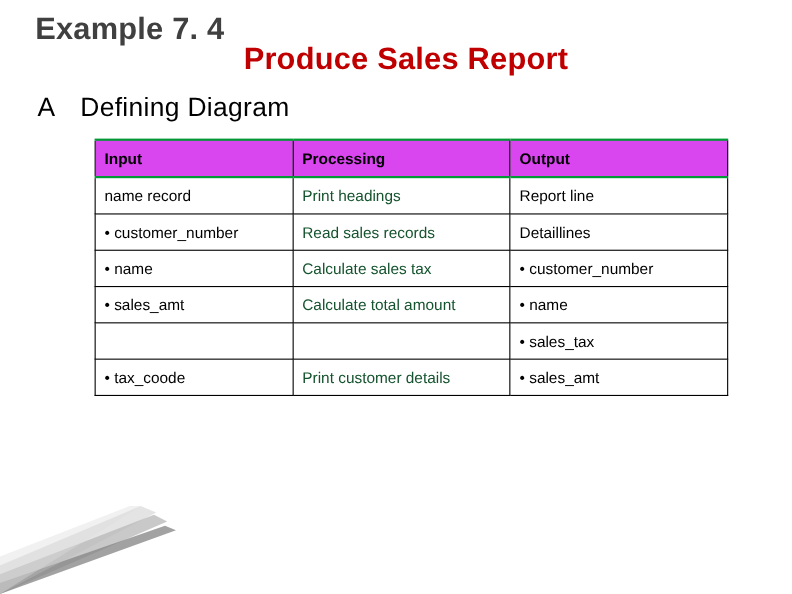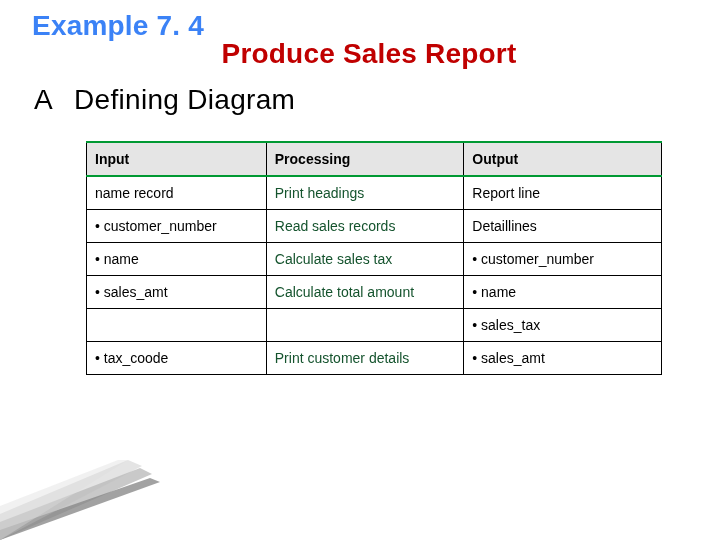--- a/index.html
+++ b/index.html
@@ -1,24 +1,24 @@
 <!DOCTYPE html>
 <html><head>
 <meta charset="utf-8">
 <style>
   html,body{margin:0;padding:0;width:720px;height:540px;background:#fff;font-family:"Segoe UI",Tahoma,sans-serif;color:#000;}
   .slide{position:relative;width:720px;height:540px;box-sizing:border-box;padding:8px 28px 0 28px;}
-  .title-line1{font-size:28px;font-weight:700;color:#3b82f6;margin:2px 0 0 4px;letter-spacing:0.2px;}
+  .title-line1{font-size:28px;font-weight:700;color:#404040;margin:2px 0 0 4px;letter-spacing:0.2px;}
   .title-line2{font-size:28px;font-weight:700;color:#c00000;margin:-4px 0 0 18px;letter-spacing:0.2px;text-align:center;}
-  .section-row{margin:14px 0 25px 6px;font-size:28px;letter-spacing:0.3px;}
+  .section-row{margin:14px 0 14px 6px;font-size:24px;letter-spacing:0.3px;}
   .section-letter{display:inline-block;width:32px;}
   .section-text{}
   table.diagram{border-collapse:collapse;margin-left:58px;width:576px;}
   table.diagram th,table.diagram td{border:1px solid #000;padding:6px 8px;font-size:14px;font-family:Arial,Tahoma,sans-serif;vertical-align:middle;height:20px;}
-  table.diagram th{font-weight:700;text-align:left;background:#e5e5e5;border-top:2px solid #009933;border-bottom:2px solid #009933;}
+  table.diagram th{font-weight:700;text-align:left;background:#d946ef;border-top:2px solid #009933;border-bottom:2px solid #009933;}
   table.diagram td.col2{color:#14532d;}
   table.diagram col.c1{width:180px;}
   table.diagram col.c2{width:198px;}
   table.diagram col.c3{width:198px;}
   .swoosh{position:absolute;left:0;bottom:0;width:180px;height:80px;overflow:hidden;}
   .swoosh svg{display:block;}
 </style>
 </head>
 <body>
 

